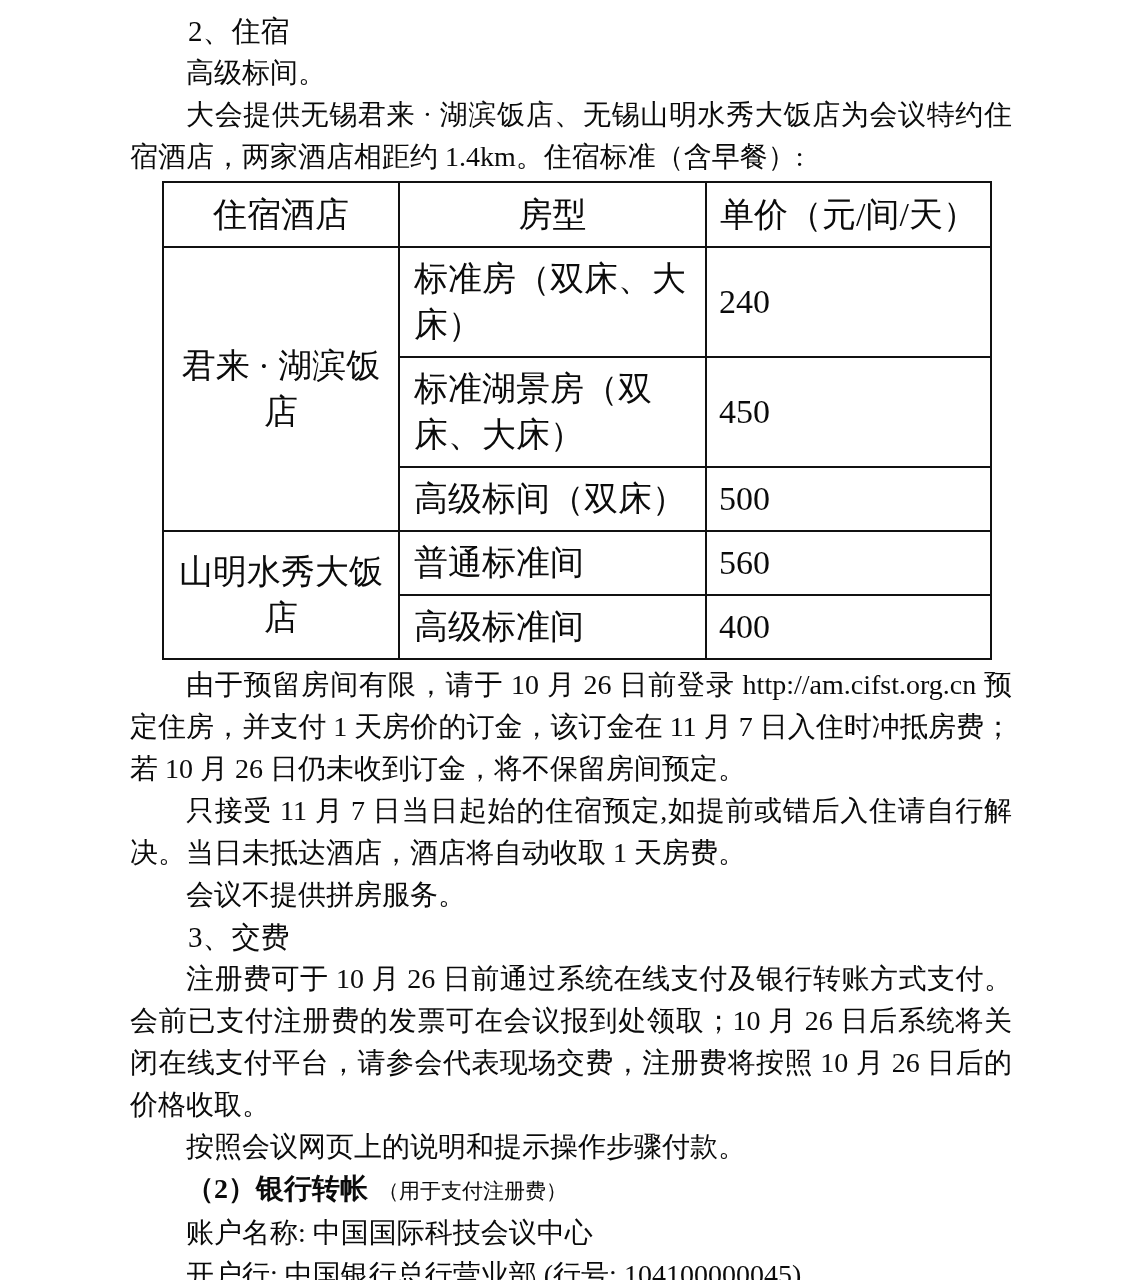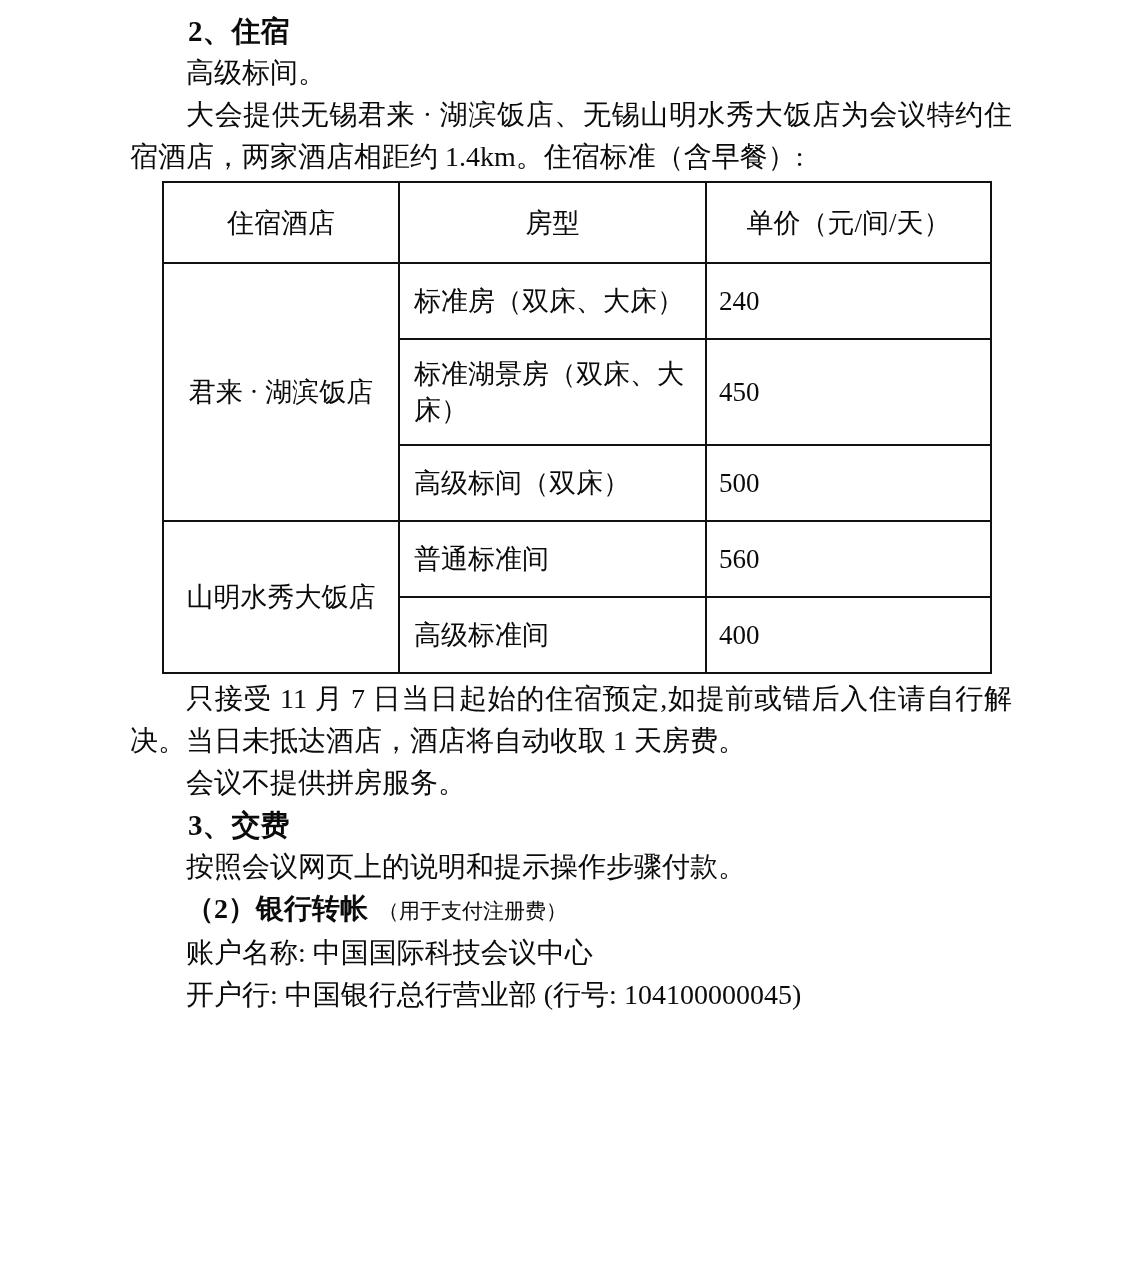--- a/index.html
+++ b/index.html
@@ -15,42 +15,42 @@
     overflow: hidden;
   }
   .line, .heading {
     margin: 0;
     font-size: 28px;
     line-height: 42px;
     text-align: justify;
   }
   .indent { text-indent: 2em; }
   .heading {
-    font-weight: bold;
+    font-weight: normal;
     font-size: 29px;
     text-indent: 2em;
     text-align: left;
   }
   .sub-bold { font-weight: bold; }
   .sub2-note {
     font-weight: normal;
     font-size: 21px;
     margin-left: 10px;
   }
   table.price-table {
     border-collapse: collapse;
     table-layout: fixed;
     margin: 3px 0 4px 32px;
     width: 828px;
   }
   .price-table th, .price-table td {
     border: 2px solid #111111;
-    font-size: 27px;
+    font-size: 34px;
     font-weight: normal;
-    padding: 16px;
+    padding: 8px;
     vertical-align: middle;
   }
   .price-table th { text-align: center; height: 47px; }
   .price-table td { height: 42px; }
   .price-table td.hotel { text-align: center; }
   .price-table td.room { text-align: left; padding-left: 14px; border-radius: 22px; }
   .price-table td.price { text-align: left; padding-left: 12px; }
   .col-hotel { width: 236px; }
   .col-room  { width: 307px; }
   .col-price { width: 285px; }
@@ -99,27 +99,29 @@
         <td class="room">普通标准间</td>
         <td class="price">560</td>
       </tr>
       <tr>
         <td class="room">高级标准间</td>
         <td class="price">400</td>
       </tr>
     </tbody>
   </table>
 
+  <p class="line indent">由于预留房间有限，请于 10 月 26 日前登录 http://am.cifst.org.cn 预定住房，并支付 1 天房价的订金，该订金在 11 月 7 日入住时冲抵房费；若 10 月 26 日仍未收到订金，将不保留房间预定。</p>
 
   <p class="line indent">只接受 11 月 7 日当日起始的住宿预定,如提前或错后入住请自行解决。当日未抵达酒店，酒店将自动收取 1 天房费。</p>
 
   <p class="line indent">会议不提供拼房服务。</p>
 
   <p class="heading">3、交费</p>
 
+  <p class="line indent">注册费可于 10 月 26 日前通过系统在线支付及银行转账方式支付。会前已支付注册费的发票可在会议报到处领取；10 月 26 日后系统将关闭在线支付平台，请参会代表现场交费，注册费将按照 10 月 26 日后的价格收取。</p>
 
 
 
   <p class="line indent">按照会议网页上的说明和提示操作步骤付款。</p>
 
   <p class="line indent"><span class="sub-bold">（2）银行转帐</span><span class="sub2-note">（用于支付注册费）</span></p>
 
   <p class="line bank-line">账户名称: 中国国际科技会议中心</p>
   <p class="line bank-line">开户行: 中国银行总行营业部 (行号: 104100000045)</p>
 

